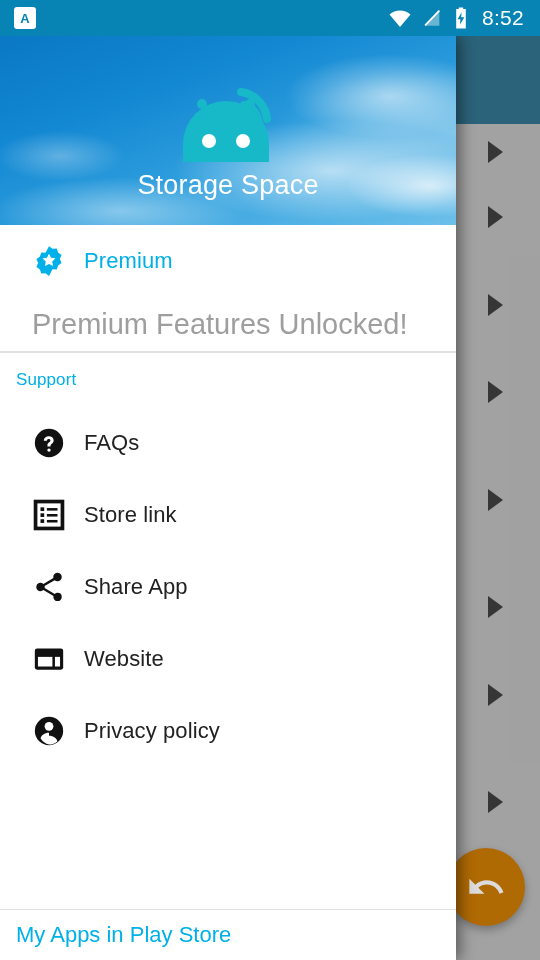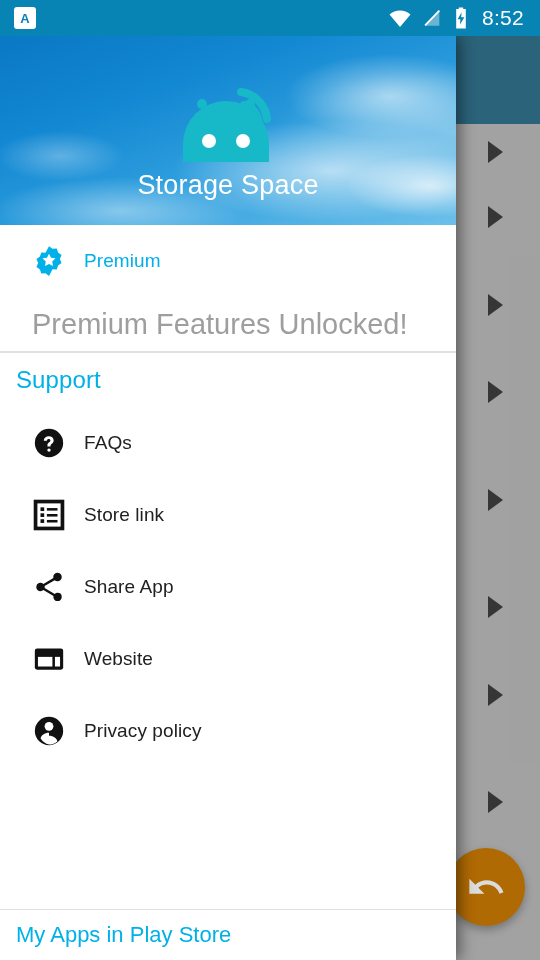--- a/index.html
+++ b/index.html
@@ -127,42 +127,42 @@
     display:flex; align-items:center;
     height:72px;
     padding-left:16px;
   }
   .row-icon {
     width:68px; min-width:68px;
     display:flex; align-items:center; justify-content:flex-start;
     padding-left:16px;
   }
   .row-label {
-    font-size:19px;
+    font-size:22px;
     color:#212121;
     letter-spacing:0.1px;
   }
   .row-label.accent { color:#00b0e8; }
   #premium-sub {
     padding-left:32px;
     font-size:29px;
     color:#9e9e9e;
     height:54px;
     display:flex; align-items:center;
   }
   .divider {
     height:1px;
     background:#e0e0e0;
     margin:0;
   }
   .section-title {
     padding-left:16px;
     height:54px;
     display:flex; align-items:center;
-    font-size:24px;
+    font-size:17px;
     color:#00b0e8;
     letter-spacing:0.1px;
   }
   #drawer-footer {
     position:absolute; left:0; bottom:0; width:456px;
   }
   #footer-link {
     height:50px;
     display:flex; align-items:center;
     padding-left:16px;

